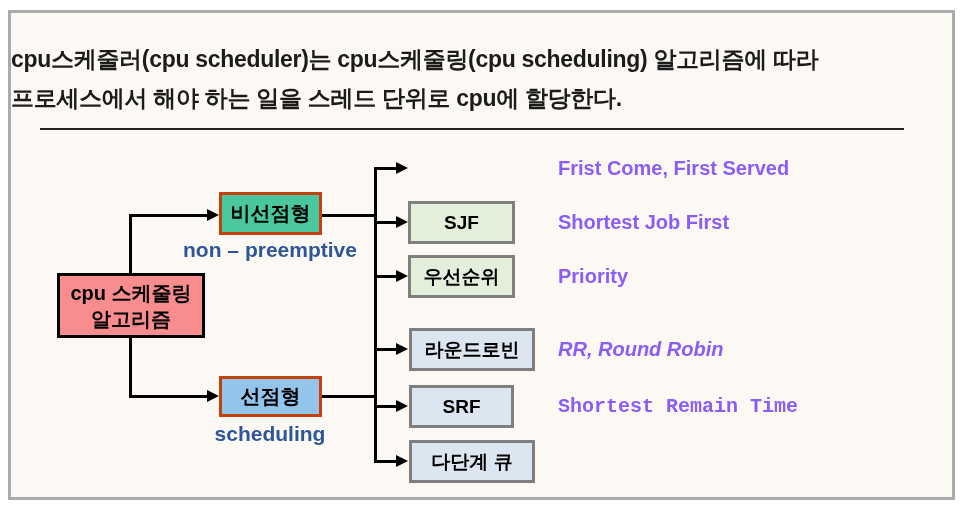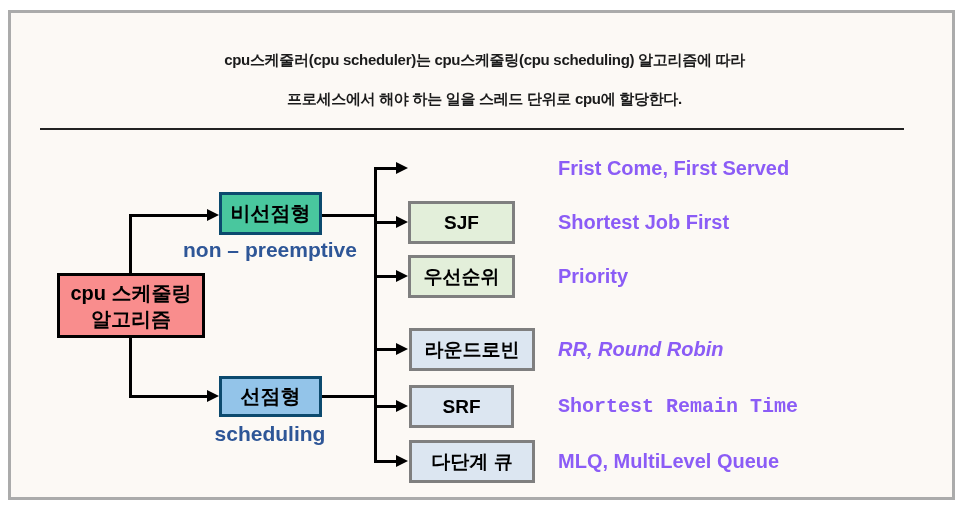--- a/index.html
+++ b/index.html
@@ -7,32 +7,32 @@
     --root-fill:#F98D8D; --non-preemptive-fill:#49C79E; --preemptive-fill:#93C4E9;
     --leaf-green-fill:#E3EFDA; --leaf-blue-fill:#DCE6F1; --leaf-border:#7F7F7F;
     --label-blue:#2E5697; --text-dark:#1B1B1B;
   }
   *{margin:0;padding:0;box-sizing:border-box;}
   html,body{width:963px;height:509px;background:#FFFFFF;overflow:hidden;
     font-family:"Liberation Sans", sans-serif;}
   .stage{position:relative;width:963px;height:509px;background:#FFFFFF;}
   .panel{position:absolute;left:8px;top:10px;width:947px;height:490px;
     background:var(--panel-bg);border:3px solid var(--panel-border);}
-  .title{position:absolute;left:0;top:27px;width:947px;text-align:center;
-    font-size:15px;font-weight:bold;color:var(--text-dark);line-height:39px;
+  .title{position:absolute;left:0;top:27px;width:947px;text-align:left;
+    font-size:23px;font-weight:bold;color:var(--text-dark);line-height:39px;
     letter-spacing:-0.3px;}
   .title div{white-space:nowrap;}
   .divider{position:absolute;left:29px;top:115px;width:864px;height:2px;background:#222222;}
 
   
   .nodebox{position:absolute;display:flex;align-items:center;justify-content:center;
     text-align:center;font-weight:bold;color:#000;}
   .root-box{left:57px;top:273px;width:148px;height:65px;background:var(--root-fill);
     border:3px solid #000;font-size:20px;line-height:26px;}
-  .branch-box{width:103px;background:var(--non-preemptive-fill);border:3px solid #0c4a6e;
+  .branch-box{width:103px;background:var(--non-preemptive-fill);border:3px solid #c2410c;
     font-size:20px;}
   .branch-top{left:219px;top:192px;height:43px;}
   .branch-bottom{left:219px;top:376px;height:41px;background:var(--preemptive-fill);}
   .sublabel{position:absolute;width:220px;text-align:center;font-size:21px;
     font-weight:bold;color:var(--label-blue);}
   .sub-top{left:160px;top:238px;}
   .sub-bottom{left:160px;top:422px;}
 
   .leaf-box{position:absolute;display:flex;align-items:center;justify-content:center;
     font-size:19px;font-weight:bold;border:3px solid var(--leaf-border);height:43px;}
@@ -82,21 +82,20 @@
   <div class="leaf-box leaf-green" style="top:255px;">우선순위</div>
   <div class="desc" style="top:255px;">Priority</div>
 
   <div class="leaf-box leaf-blue" style="top:328px;width:126px;">라운드로빈</div>
   <div class="desc" style="top:328px;font-style:italic;">RR, Round Robin</div>
 
   <div class="leaf-box leaf-blue" style="top:385px;width:105px;">SRF</div>
   <div class="desc" style="top:385px;font-family:Liberation Mono, monospace;">Shortest Remain Time</div>
 
   <div class="leaf-box leaf-blue" style="top:440px;width:126px;">다단계 큐</div>
-  <div class="desc" style="top:440px;">MLQ, MultiLevel Queue</div>
 
   <div class="vline" style="left:129px;top:215px;height:58px;"></div>
   <div class="hline" style="left:129px;top:214px;width:80px;"></div>
   <div class="arrow" style="left:207px;top:209px;"></div>
 
   <div class="vline" style="left:129px;top:338px;height:60px;"></div>
   <div class="hline" style="left:129px;top:395px;width:80px;"></div>
   <div class="arrow" style="left:207px;top:390px;"></div>
 
   <div class="hline" style="left:322px;top:214px;width:54px;"></div>

